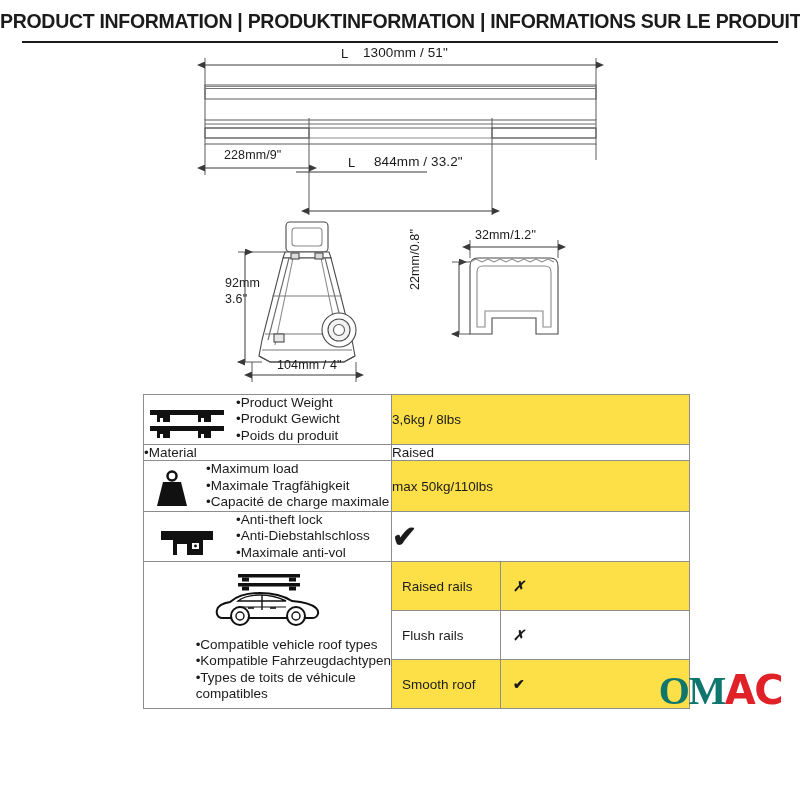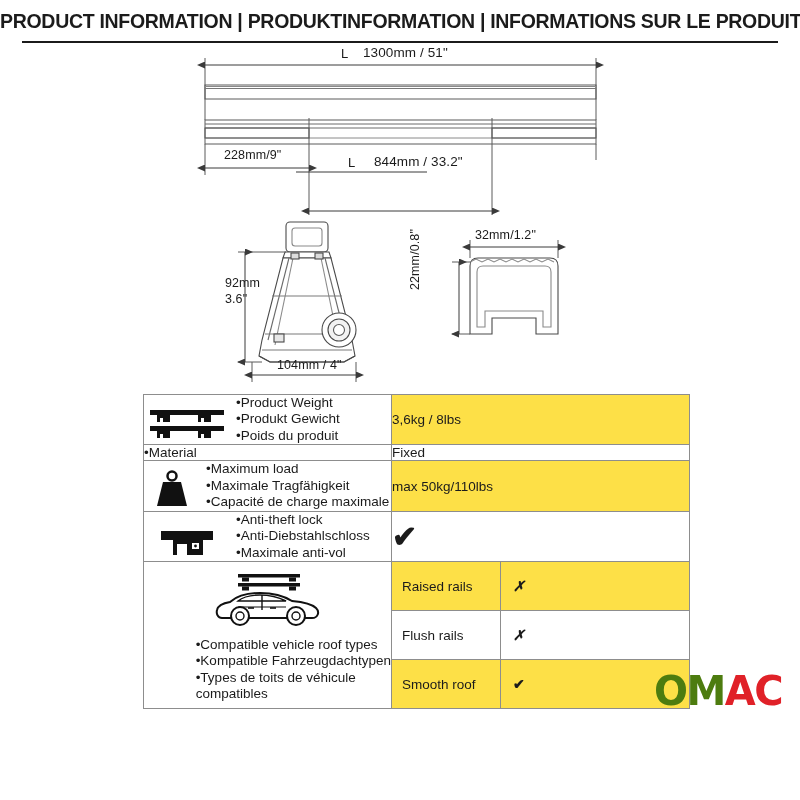--- a/index.html
+++ b/index.html
@@ -94,21 +94,21 @@
   .roof-icon{align-self:center;margin-bottom:4px;}
   .roof-texts{line-height:1.22;font-size:13.5px;padding-left:22px;}
 
   
   .logo{
     position:absolute;right:18px;bottom:16px;
     font-size:40px;font-weight:bold;letter-spacing:-1.5px;
     line-height:1;
     font-family:"DejaVu Sans", sans-serif;
   }
-  .logo .om{color:#4d7c0f;}
+  .logo .om{color:#0f766e;font-family:Liberation Serif, serif;}
   .logo .ac{color:#e02128;}
 </style>
 </head>
 <body>
 
 <div id="page">
 
   <div class="title-wrap">
     <div class="title">PRODUCT INFORMATION | PRODUKTINFORMATION | INFORMATIONS SUR LE PRODUIT</div>
   </div>
@@ -286,21 +286,21 @@
               <div>•Produkt Gewicht</div>
               <div>•Poids du produit</div>
             </span>
           </div>
         </td>
         <td class="cell-value shaded">3,6kg / 8lbs</td>
       </tr>
 
       <tr>
         <td class="cell-label material-label">•Material</td>
-        <td class="cell-value plain">Fixed</td>
+        <td class="cell-value plain">Raised</td>
       </tr>
 
       <tr>
         <td class="cell-label">
           <div class="label-row">
             <span class="label-icon" style="width:56px;">
               <svg width="42" height="42" viewBox="0 0 42 42" xmlns="http://www.w3.org/2000/svg">
                 <circle cx="21" cy="7" r="4.5" fill="none" stroke="#111" stroke-width="2.5"></circle>
                 <path d="M12,13 L30,13 L36,37 L6,37 Z" fill="#111"></path>
               </svg>

